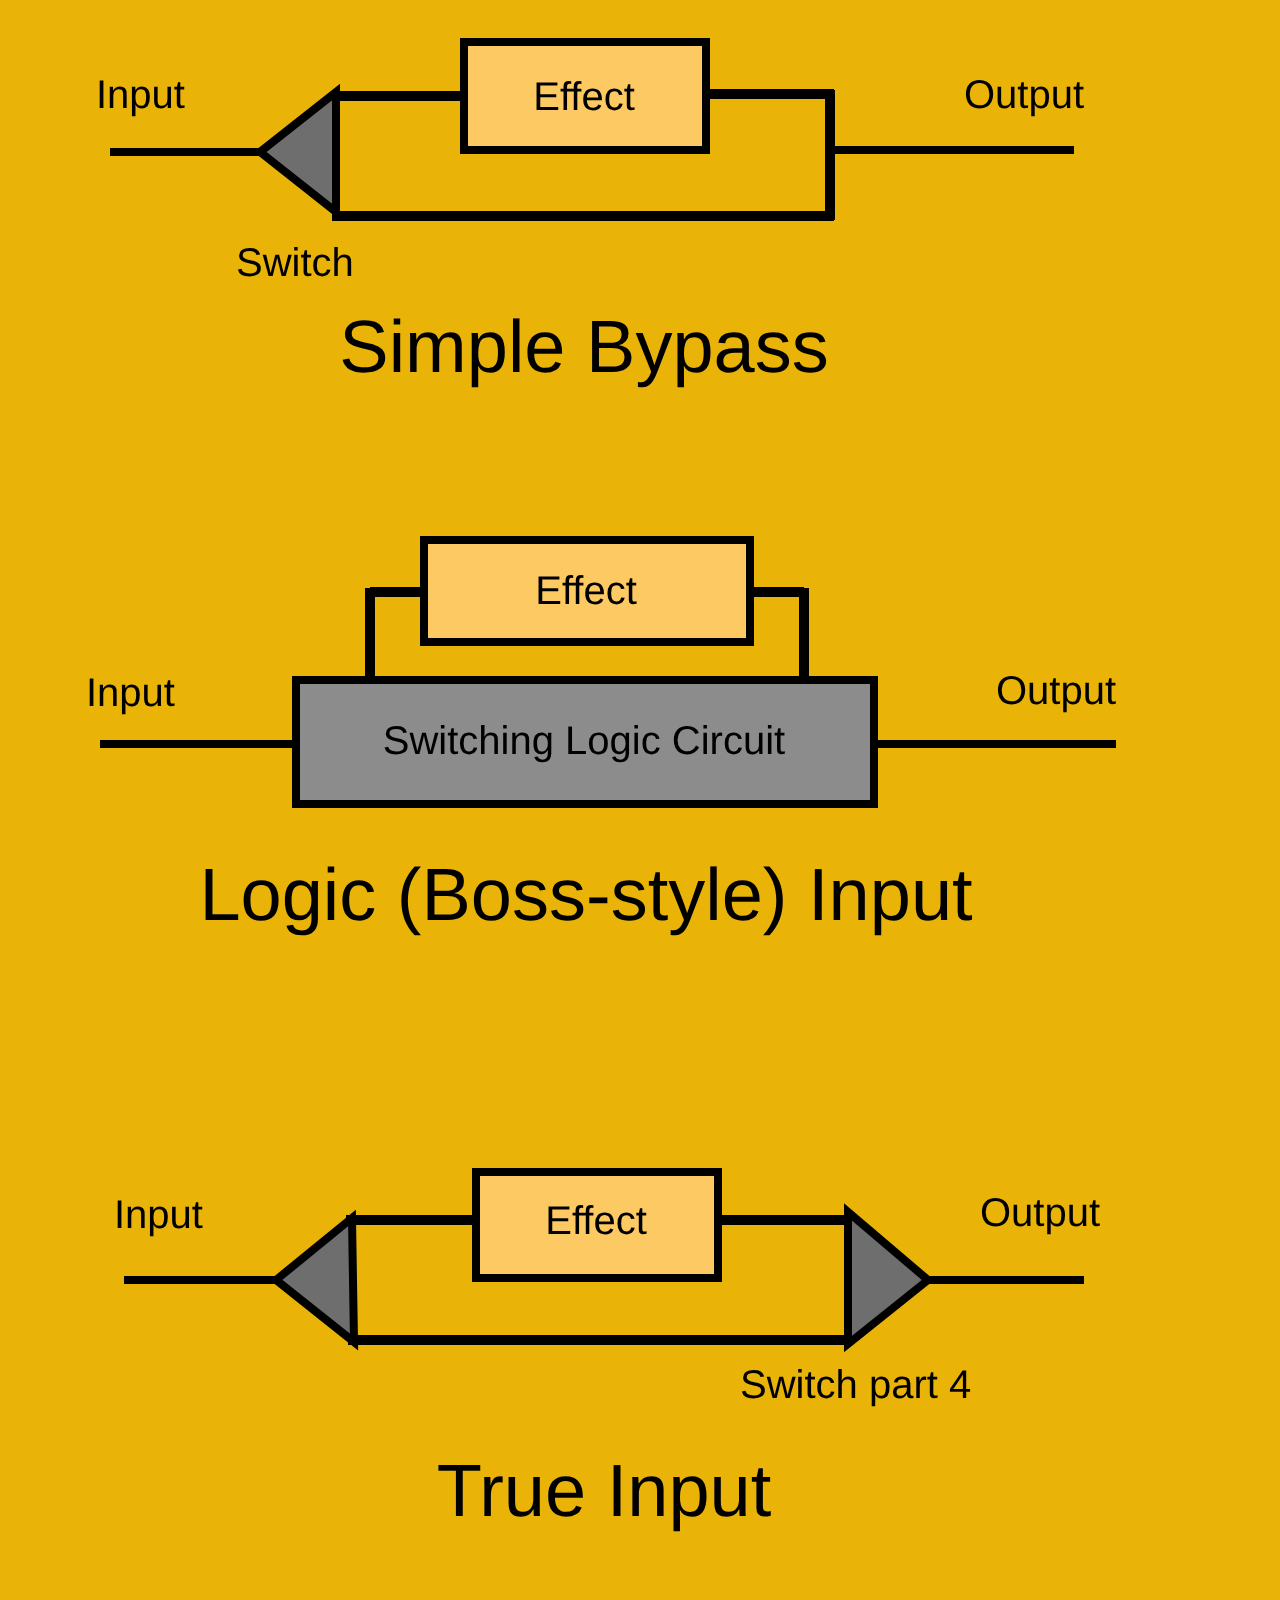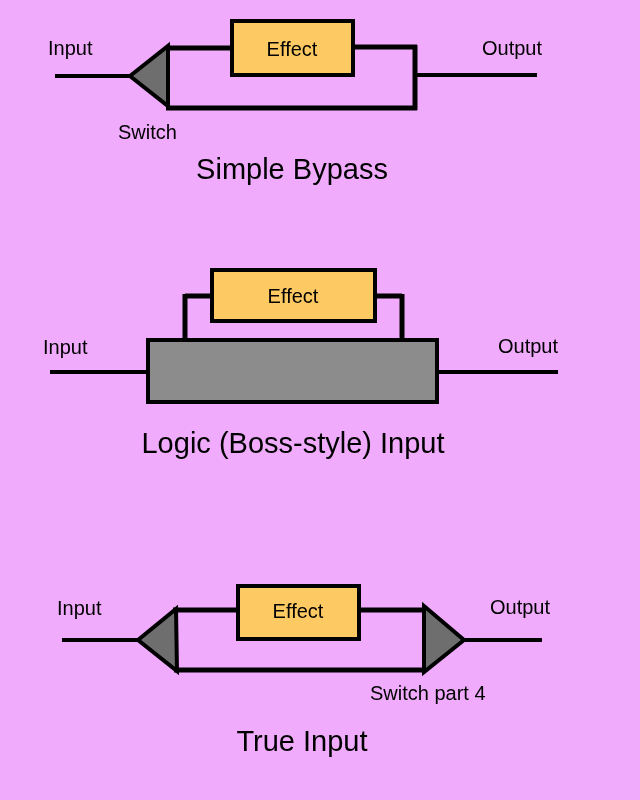--- a/index.html
+++ b/index.html
@@ -4,21 +4,21 @@
 <style>
   html, body {
     margin: 0;
     padding: 0;
     background: #ffffff;
   }
   #canvas {
     position: relative;
     width: 640px;
     height: 800px;
-    background: #f0abfc;
+    background: #eab308;
     font-family: "Liberation Sans", "DejaVu Sans", sans-serif;
     color: #000000;
     overflow: hidden;
   }
   #circuit-layer {
     position: absolute;
     left: 0;
     top: 0;
   }
   .lbl {
@@ -27,21 +27,21 @@
     line-height: 1.1;
     white-space: nowrap;
     color: #000000;
   }
   .lbl.centered {
     transform: translateX(-50%);
     text-align: center;
   }
   .title {
     position: absolute;
-    font-size: 29px;
+    font-size: 37px;
     line-height: 1.1;
     white-space: nowrap;
     transform: translateX(-50%);
     color: #000000;
   }
 </style>
 </head>
 <body>
 
 <div id="canvas">
@@ -83,20 +83,21 @@
   </svg>
 
   <span class="lbl" style="left:48px; top:37px;">Input</span>
   <span class="lbl centered" style="left:292px; top:38px;">Effect</span>
   <span class="lbl" style="left:482px; top:37px;">Output</span>
   <span class="lbl" style="left:118px; top:121px;">Switch</span>
   <span class="title" style="left:292px; top:154px;">Simple Bypass</span>
 
   <span class="lbl" style="left:43px; top:336px;">Input</span>
   <span class="lbl centered" style="left:293px; top:285px;">Effect</span>
+  <span class="lbl centered" style="left:292px; top:360px;">Switching Logic Circuit</span>
   <span class="lbl" style="left:498px; top:335px;">Output</span>
   <span class="title" style="left:293px; top:428px;">Logic (Boss-style) Input</span>
 
   <span class="lbl" style="left:57px; top:597px;">Input</span>
   <span class="lbl centered" style="left:298px; top:600px;">Effect</span>
   <span class="lbl" style="left:490px; top:596px;">Output</span>
   <span class="lbl" style="left:370px; top:682px;">Switch part 4</span>
   <span class="title" style="left:302px; top:726px;">True Input</span>
 
 </div>

